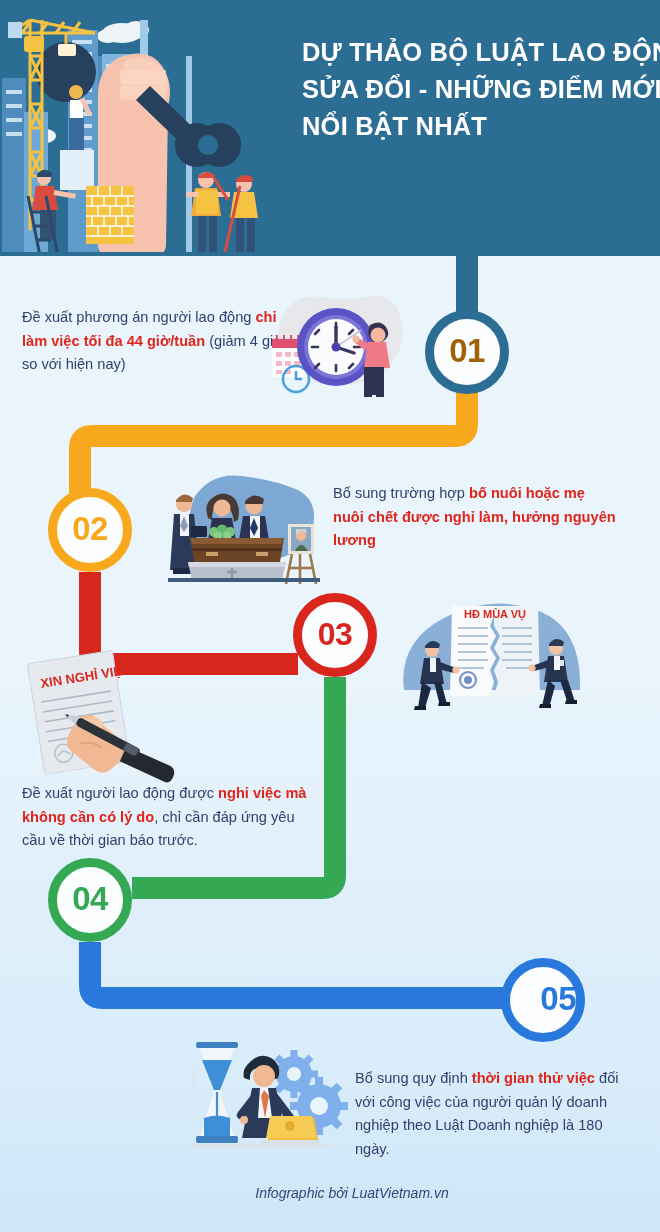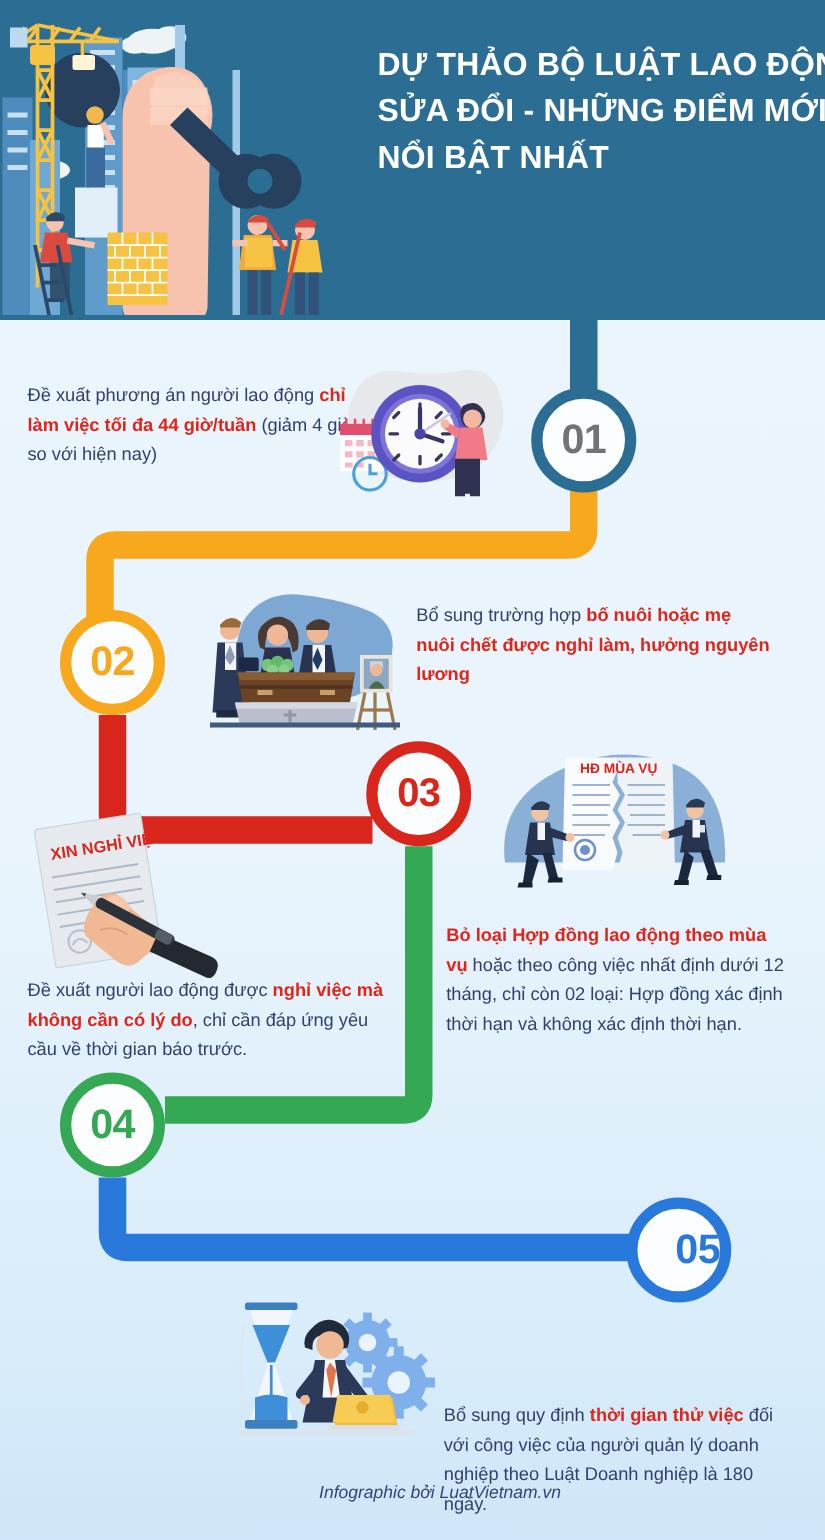--- a/index.html
+++ b/index.html
@@ -39,39 +39,39 @@
   .num{
     position:absolute;
     border-radius:50%;
     background:#fbfdff;
     display:flex; align-items:center; justify-content:center;
     font-weight:bold;
     letter-spacing:-0.5px;
     z-index:6;
   }
   .num span{ transform:translateY(-1px); }
-  .n1{ left:425px; top:310px; width:84px; height:84px; border:9px solid #2c6e93; color:#737373; font-size:33px;}
+  .n1{ left:425px; top:310px; width:84px; height:84px; border:9px solid #2c6e93; color:#a16207; font-size:33px;}
   .n2{ left:48px;  top:488px; width:84px; height:84px; border:9px solid #f8a81c; color:#f8a81c; font-size:33px;justify-content:center;}
   .n3{ left:293px; top:593px; width:84px; height:84px; border:9px solid #d9261c; color:#d9261c; font-size:32px;}
   .n4{ left:48px;  top:858px; width:84px; height:84px; border:9px solid #34a853; color:#34a853; font-size:33px;}
   .n5{ left:501px; top:958px; width:84px; height:84px; border:9px solid #2979dd; color:#2979dd; font-size:33px;justify-content:flex-end;}
 
   
   .txt{
     position:absolute;
     color:#32406e;
     font-size:14.6px;
     line-height:1.62;
   }
   .txt b{ color:#e0251b; font-weight:bold; }
   .t1{ left:22px;  top:306px;  width:270px; }
   .t2{ left:333px; top:482px;  width:285px; }
   .t3{ left:357px; top:738px;  width:272px; }
   .t4{ left:22px;  top:782px;  width:290px; }
-  .t5{ left:355px; top:1122px; width:272px; }
+  .t5{ left:355px; top:1067px; width:272px; }
 
   
   .ill{ position:absolute; }
   .i1{ left:258px; top:287px; width:158px; height:120px; }
   .i2{ left:148px; top:468px; width:180px; height:120px; }
   .i3{ left:398px; top:596px; width:188px; height:126px; }
   .i4{ left:14px;  top:648px; width:180px; height:140px; }
   .i5{ left:186px; top:1040px; width:170px; height:118px; }
 
   
@@ -250,21 +250,20 @@
     </div>
   <div class="num n4">
       <span>04</span>
     </div>
   <div class="num n5">
       <span>05</span>
     </div>
 
   <div class="txt t1"><span>Đề xuất phương án người lao động </span><b>chỉ làm việc tối đa 44 giờ/tuần</b><span> (giảm 4 giờ so với hiện nay)</span></div>
   <div class="txt t2"><span>Bổ sung trường hợp </span><b>bố nuôi hoặc mẹ nuôi chết được nghỉ làm, hưởng nguyên lương</b></div>
-  <div class="txt t3"><b>Bỏ loại Hợp đồng lao động theo mùa vụ</b><span> hoặc theo công việc nhất định dưới 12 tháng, chỉ còn 02 loại: Hợp đồng xác định thời hạn và không xác định thời hạn.</span></div>
   <div class="txt t4"><span>Đề xuất người lao động được </span><b>nghỉ việc mà không cần có lý do</b><span>, chỉ cần đáp ứng yêu cầu về thời gian báo trước.</span></div>
   <div class="txt t5"><span>Bổ sung quy định </span><b>thời gian thử việc</b><span> đối với công việc của người quản lý doanh nghiệp theo Luật Doanh nghiệp là 180 ngày.</span></div>
 
   <svg class="ill i1" viewBox="0 0 158 120">
     <path d="M22 36 q10 -30 40 -26 q28 4 46 0 q26 -6 34 18 q8 26 -8 48 q-14 20 -46 22 q-36 2 -56 -16 q-18 -16 -10 -46 z" fill="#e6e8ec"></path>
     <g>
       <rect x="14" y="52" width="36" height="38" rx="2" fill="#ffffff"></rect>
       <rect x="14" y="52" width="36" height="9" fill="#e24f6e"></rect>
       <g stroke="#e24f6e" stroke-width="2">
           <path d="M19 48 v7 M26 48 v7 M33 48 v7 M40 48 v7 M46 48 v7"></path>

